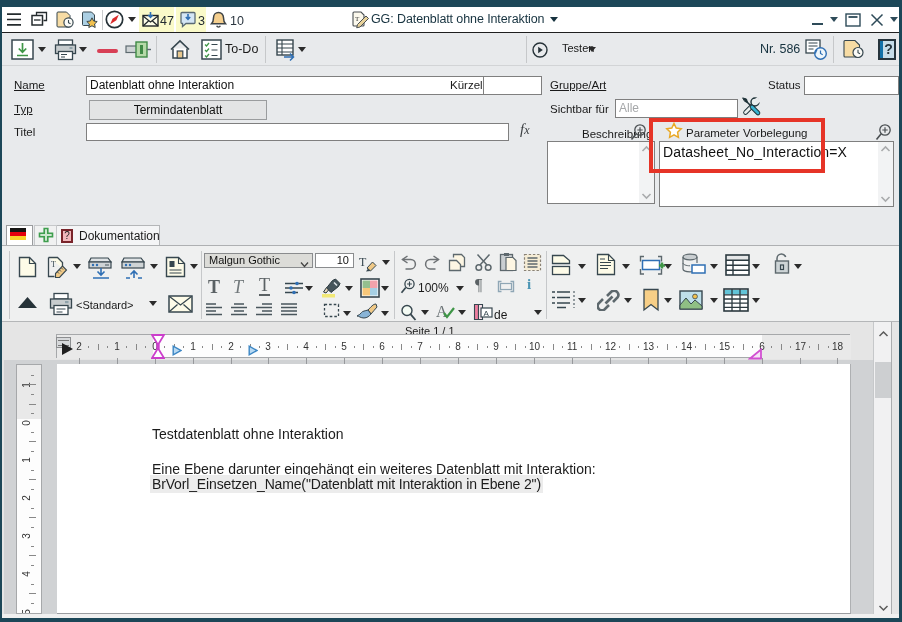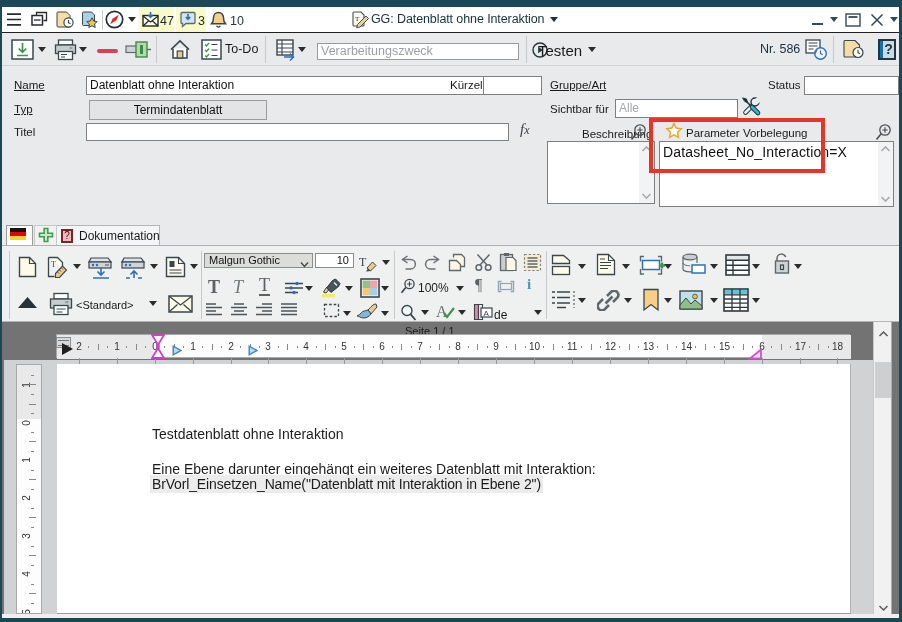--- a/index.html
+++ b/index.html
@@ -4,21 +4,21 @@
 html,body{margin:0;padding:0;width:902px;height:622px;overflow:hidden;
  font-family:"Liberation Sans",sans-serif;background:#1c4758;}
 .abs{position:absolute;}
 #win{position:absolute;left:0;top:0;width:902px;height:622px;}
 #titlebar{position:absolute;left:2px;top:7px;width:897px;height:25px;background:#fff;}
 #tbsep{position:absolute;left:2px;top:32px;width:897px;height:1px;background:#1f1f1f;}
 #toolbar2{position:absolute;left:2px;top:33px;width:897px;height:33px;background:#e8eaec;border-bottom:1px solid #d2d4d6;box-sizing:border-box;}
 #formarea{position:absolute;left:2px;top:66px;width:897px;height:158px;background:#e8eaec;}
 #tabs{position:absolute;left:2px;top:224px;width:897px;height:21px;background:#e8eaec;}
 #edtoolbar{position:absolute;left:2px;top:246px;width:897px;height:76px;background:#eff0f0;border-bottom:1px solid #b4b6b8;box-sizing:border-box;}
-#content{position:absolute;left:2px;top:322px;width:897px;height:292px;background:#737373;}
+#content{position:absolute;left:2px;top:322px;width:897px;height:292px;background:#e5e5e5;}
 #docarea{position:absolute;left:2px;top:38px;width:870px;height:256px;background:#d0d2d4;}
 #botstrip{position:absolute;left:2px;top:614px;width:897px;height:4px;background:#f0f0f0;}
 .lbl{position:absolute;font-size:11.5px;color:#1a1a1a;}
 .und{text-decoration:underline;}
 .inp{position:absolute;background:#fff;border:1px solid #7f7f7f;box-sizing:border-box;font-size:12px;color:#111;padding:0 3px;line-height:16px;}
 .ta{position:absolute;background:#fff;border:1px solid #7f7f7f;box-sizing:border-box;}
 .sep{position:absolute;width:1px;background:#c6c8ca;}
 .dd{display:inline-block;width:0;height:0;border-left:4px solid transparent;border-right:4px solid transparent;border-top:5px solid #2b2b2b;}
 svg{display:block;}
 #hruler{position:absolute;left:54px;top:12px;width:794px;height:24px;background:#fdfdfd;border:1px solid #a6a8aa;box-sizing:border-box;}
@@ -134,27 +134,26 @@
         <path d="M10.5 5.5h6M10.5 11h6M10.5 16.5h6" stroke="#37474f" stroke-width="1.2"></path>
       </svg>
   <div class="abs lbl" style="left:223px;top:9px;font-size:12.5px">To-Do</div>
   <div class="abs" style="left:263px;top:3px;width:1px;height:27px;background:#c6c8ca"></div>
   <svg class="abs" style="left:274px;top:6px" width="23" height="22" viewBox="0 0 23 22">
         <rect x="1" y="1" width="16" height="15" fill="#fff" stroke="#37474f" stroke-width="1.4"></rect>
         <path d="M1 5h16M1 9h16M1 13h16M6 1v15" stroke="#37474f" stroke-width="1.1"></path>
         <path d="M8 18h9M14 14.5l3.5 3.5-3.5 3.5" fill="none" stroke="#2f6fb4" stroke-width="1.5"></path>
       </svg>
   <span class="dd abs" style="left:296px;top:14px"></span>
-  <div class="inp abs" style="left:315px;top:10px;width:202px;height:17px;border-color:#999b9d;color:#9aa0a6;font-size:12.5px;line-height:15px">Verarbeitungszweck</div>
   <div class="abs" style="left:524px;top:3px;width:1px;height:27px;background:#c6c8ca"></div>
   <svg class="abs" style="left:530px;top:9px" width="16" height="16" viewBox="0 0 16 16">
         <circle cx="8" cy="8" r="7" fill="none" stroke="#263238" stroke-width="1.4"></circle>
         <path d="M6.2 4.8l4.6 3.2-4.6 3.2z" fill="#263238"></path>
       </svg>
-  <div class="abs lbl" style="left:536px;top:9px;font-size:15px">Testen</div>
+  <div class="abs lbl" style="left:560px;top:9px;font-size:11px">Testen</div>
   <span class="dd abs" style="left:586px;top:14px"></span>
   <div class="abs lbl" style="left:758px;top:9px;font-size:12.5px;color:#16323f">Nr. 586</div>
   <svg class="abs" style="left:803px;top:6px" width="23" height="22" viewBox="0 0 23 22">
         <rect x="1" y="1" width="14" height="13" fill="#fff" stroke="#37474f" stroke-width="1.3"></rect>
         <path d="M3.5 4h9M3.5 7h9M3.5 10h5" stroke="#37474f" stroke-width="1.1"></path>
         <circle cx="15.5" cy="14.5" r="5.8" fill="#eef6fb" stroke="#2f6fb4" stroke-width="1.4"></circle>
         <path d="M15.5 11.5v3l2.2 1.2" fill="none" stroke="#2f6fb4" stroke-width="1.2"></path>
         <path d="M10.5 14.5a5 5 0 0 1 1.5-3.5" fill="none" stroke="#2f6fb4" stroke-width="1.2"></path>
       </svg>
   <div class="abs" style="left:831px;top:3px;width:1px;height:27px;background:#c6c8ca"></div>

